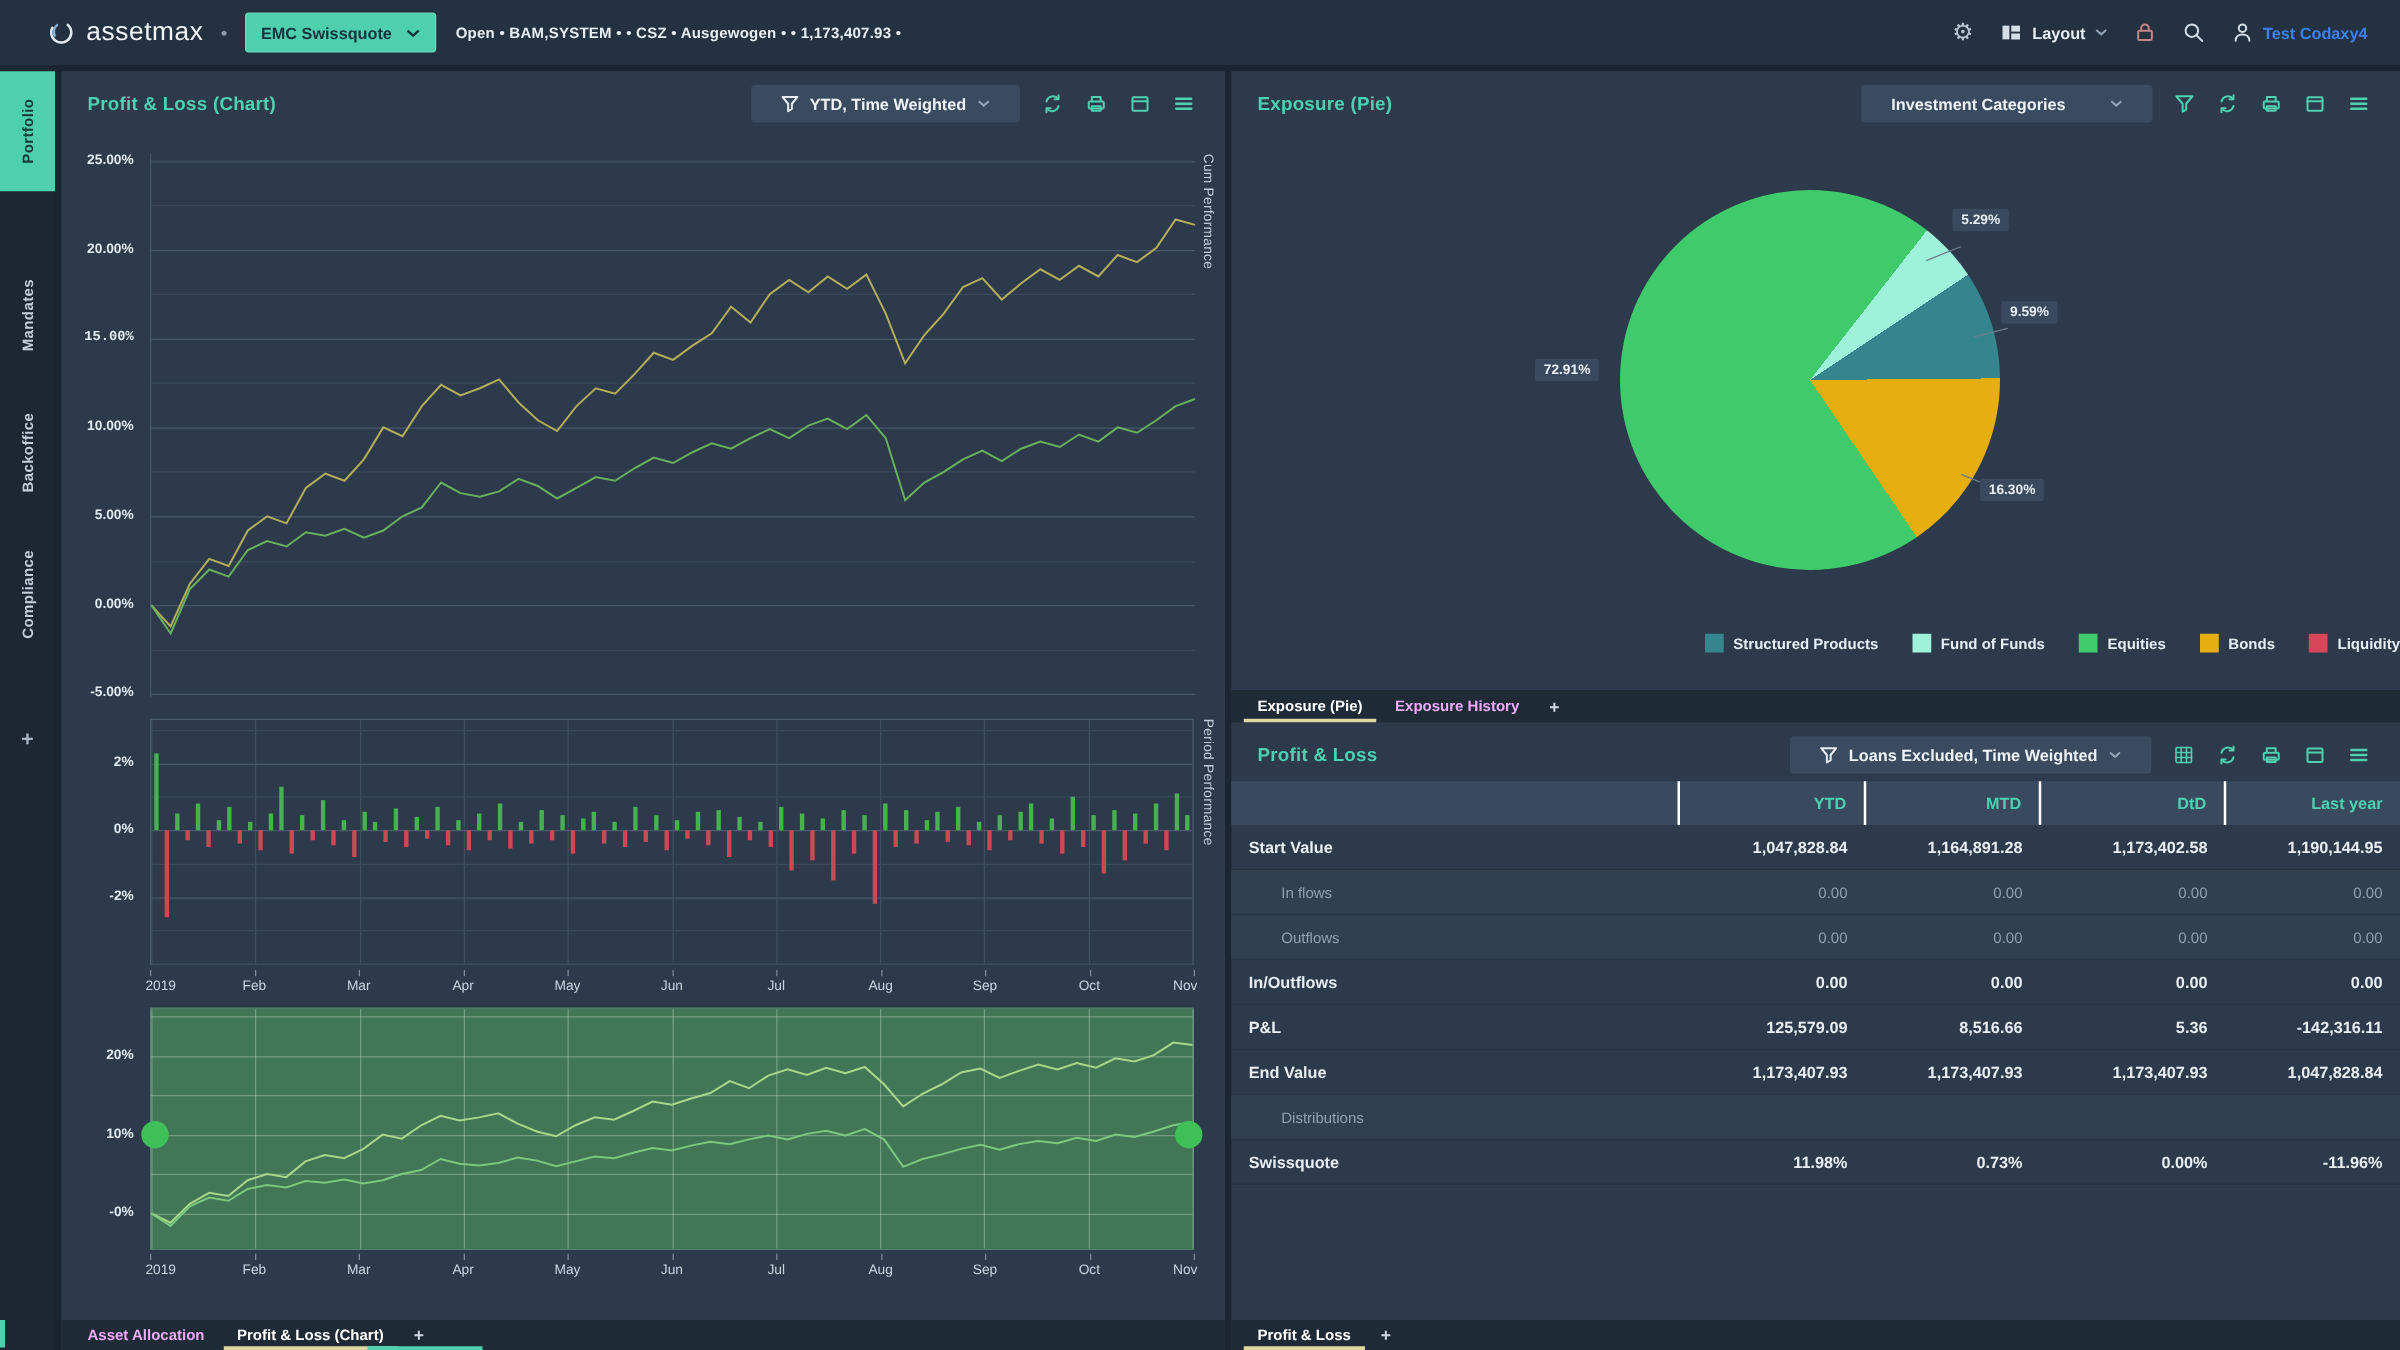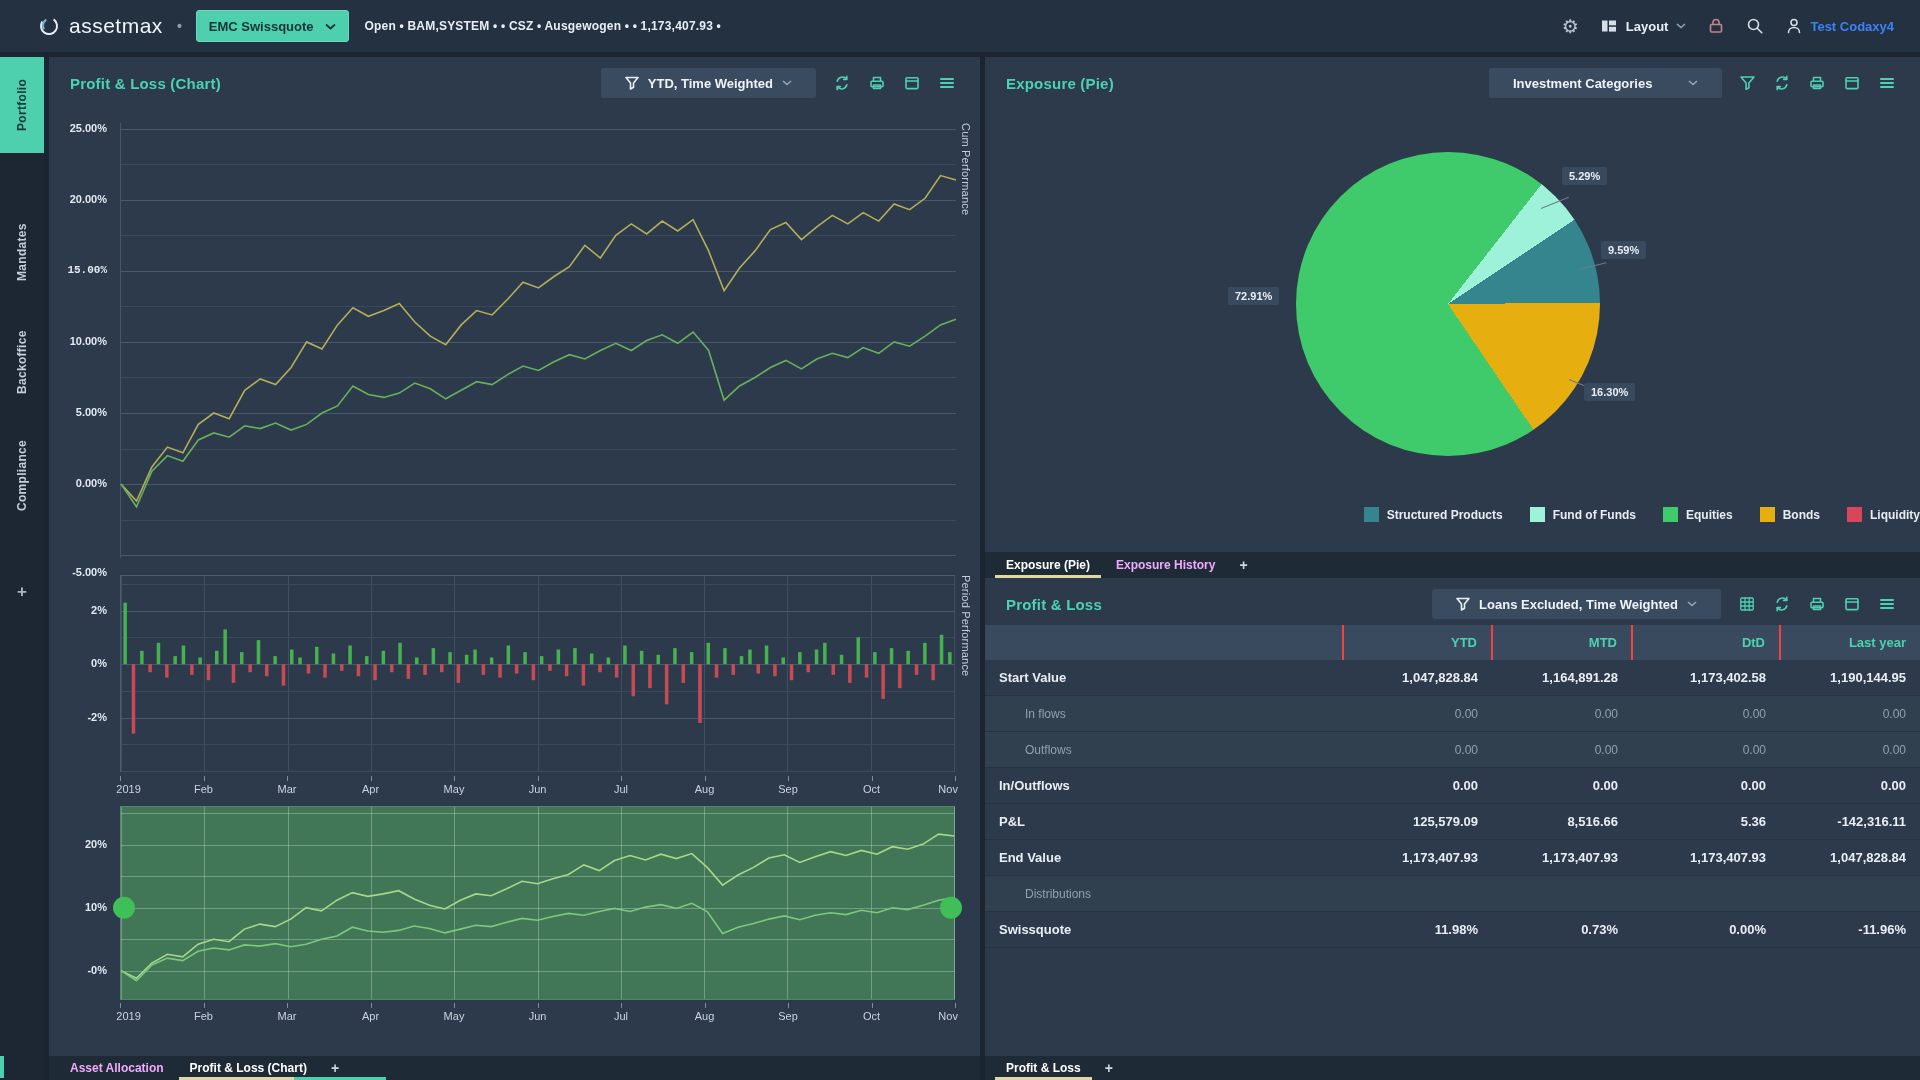--- a/index.html
+++ b/index.html
@@ -68,21 +68,21 @@
   
   #pie{position:absolute;left:311px;top:95px;width:304px;height:304px;border-radius:50%;cursor:pointer}
   .chip{position:absolute;background:#3a4a5e;color:#e8eef5;font-size:11px;font-weight:700;padding:3px 7px;border-radius:2px;z-index:2}
   .leader{position:absolute;height:1px;background:#6b7b8c;transform-origin:left center}
   .legend{position:absolute;left:0;right:0;top:450px;display:flex;justify-content:flex-end;gap:27px}
   .leg-item{display:flex;align-items:center;gap:8px;font-size:12px;font-weight:700;color:#e6edf4;cursor:pointer}
   .leg-swatch{width:15px;height:15px;display:inline-block}
   
   #pnl-table{position:absolute;left:0;top:47px;width:935px;border-collapse:collapse;font-size:13px;table-layout:fixed}
   #pnl-table th,#pnl-table td{height:35px;padding:0 14px;text-align:right;overflow:hidden;white-space:nowrap}
-  #pnl-table thead th{background:#3a4a5e;color:#4cd2b2;font-weight:700;border-left:2px solid #ef4444;font-size:13px}
+  #pnl-table thead th{background:#3a4a5e;color:#4cd2b2;font-weight:700;border-left:2px solid #ffffff;font-size:13px}
   #pnl-table thead th.lblcol{border-left:none}
   #pnl-table tbody tr{border-bottom:1px solid #273340}
   #pnl-table tbody tr.sub{background:#31404f}
   #pnl-table td.lbl{text-align:left;font-weight:700;color:#eef3f8}
   #pnl-table tr.main td{color:#e9eef4;font-weight:700}
   #pnl-table tr.sub td{color:#93a0ad;font-weight:400;font-size:12px}
   #pnl-table tr.sub td.lbl{padding-left:40px;font-weight:400;color:#93a0ad}
   #pnl-table td.muted{color:#7e8c9a;font-weight:400}
   #pnl-table td.v-green{color:#4dc06a}
   #pnl-table td.v-white{color:#f2f6fa}
@@ -199,21 +199,21 @@
   </div>
 
   <div class="plotwrap" id="cum-plot">
     <div class="ylab">
         <div class="ytick" style="top: -1.31373px;">25.00%</div>
         <div class="ytick" style="top: 69.7647px;">20.00%</div>
         <div class="ytick" style="top: 140.843px; font-family: Liberation Mono, monospace;">15.00%</div>
         <div class="ytick" style="top: 211.922px;">10.00%</div>
         <div class="ytick" style="top: 283px;">5.00%</div>
         <div class="ytick" style="top: 354.078px;">0.00%</div>
-        <div class="ytick" style="top: 425.157px; margin-top: 18px;">-5.00%</div>
+        <div class="ytick" style="top: 425.157px;">-5.00%</div>
       </div>
     <svg width="835" height="435">
         <line x1="0" x2="835" y1="432.5" y2="432.5" class="gM"></line>
         <line x1="0" x2="835" y1="397.5" y2="397.5" class="gm"></line>
         <line x1="0" x2="835" y1="361.5" y2="361.5" class="gM"></line>
         <line x1="0" x2="835" y1="326.5" y2="326.5" class="gm"></line>
         <line x1="0" x2="835" y1="290.5" y2="290.5" class="gM"></line>
         <line x1="0" x2="835" y1="254.5" y2="254.5" class="gm"></line>
         <line x1="0" x2="835" y1="219.5" y2="219.5" class="gM"></line>
         <line x1="0" x2="835" y1="183.5" y2="183.5" class="gm"></line>

